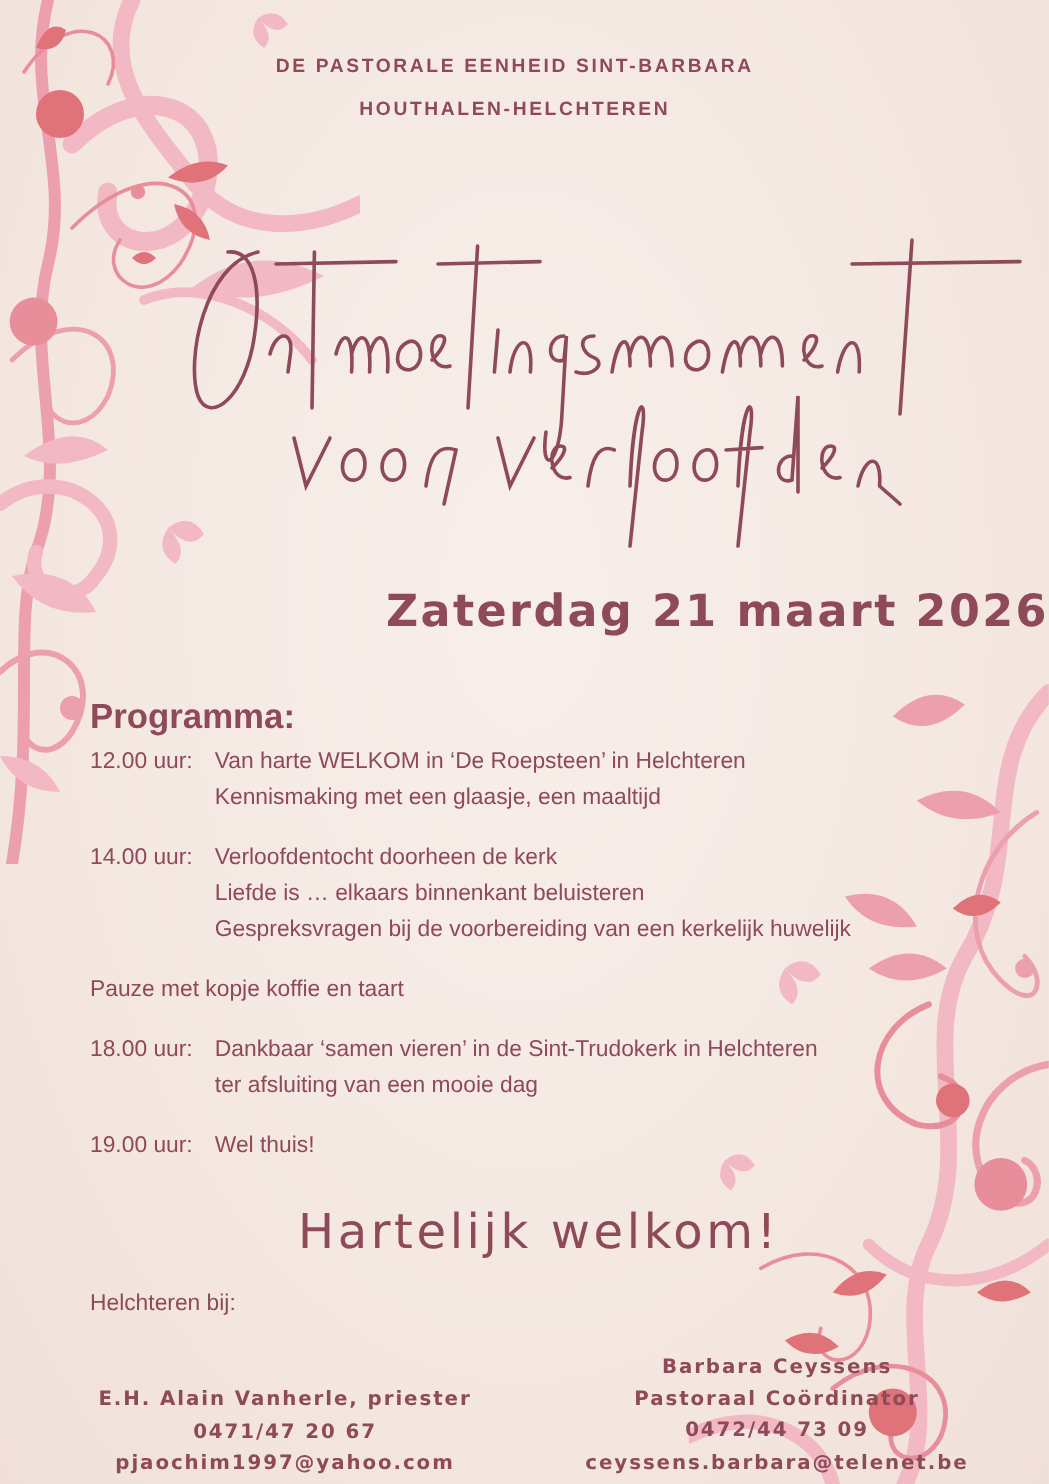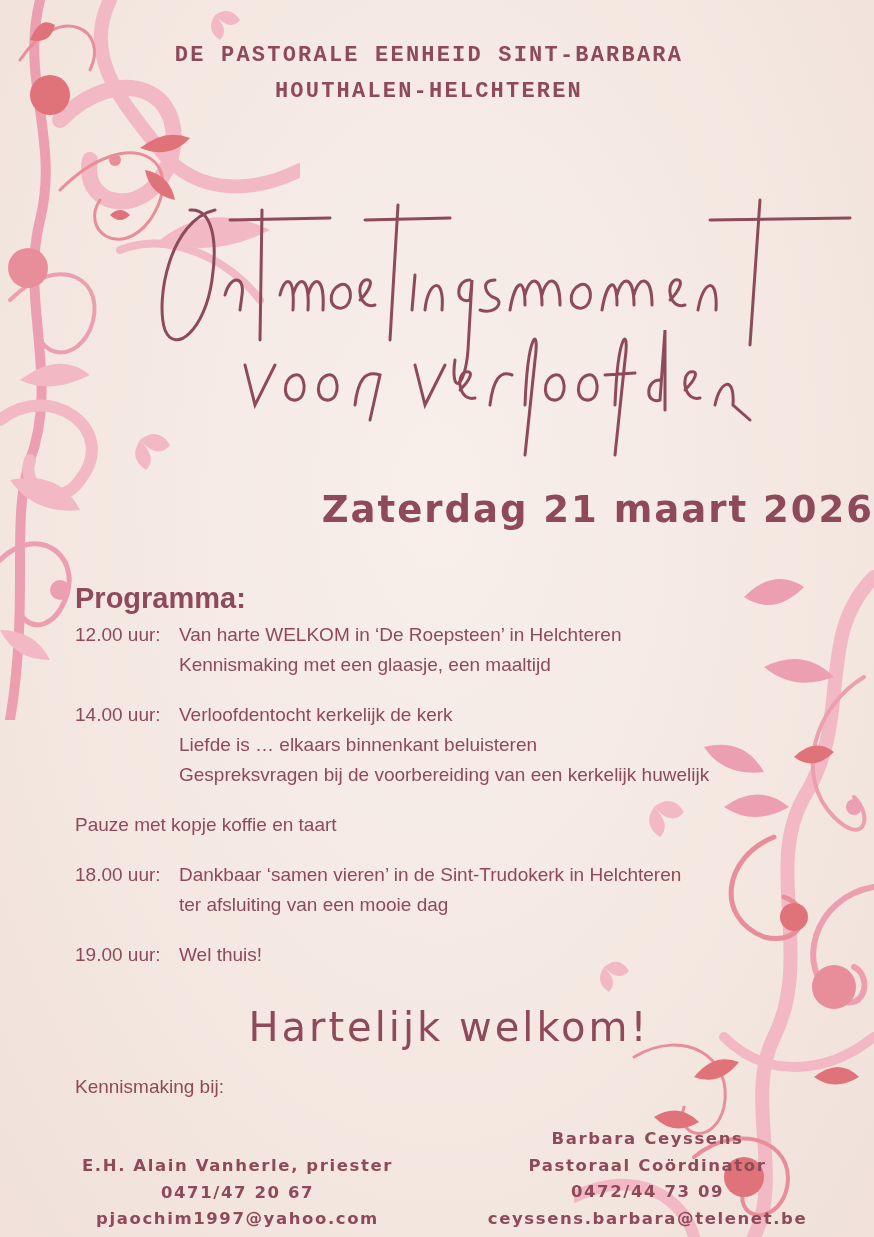--- a/index.html
+++ b/index.html
@@ -15,22 +15,22 @@
         radial-gradient(ellipse at 50% 40%, #f8efea 0%, #f3e6df 70%, #f0e0d9 100%);
     }
     .deco { position: absolute; pointer-events: none; }
     .deco-tl { left: 0; top: 0; width: 300px; height: 720px; }
     .deco-br { right: 0; bottom: 0; width: 300px; height: 680px; }
     .content { position: absolute; inset: 0; }
 
     .org {
       position: absolute; left: 0; right: 16px; top: 38px;
       text-align: center;
-      font-family: Liberation Mono, monospace; font-weight: bold;
-      font-size: 22px; letter-spacing: 2.2px; line-height: 36px;
+      font-family: Liberation Sans, sans-serif; font-weight: bold;
+      font-size: 16px; letter-spacing: 2.2px; line-height: 36px;
       color: #8e4a58;
     }
     .org div { white-space: nowrap; }
 
     .title-svg { position: absolute; left: 150px; top: 180px; width: 710px; height: 300px; }
 
     .date {
       position: absolute; left: 0; right: 0; top: 488px; text-align: right;
       font-family: "DejaVu Sans", sans-serif; font-weight: bold;
       font-size: 37px; letter-spacing: 2px; color: #8e4a58;
@@ -201,21 +201,21 @@
     <div class="item">
       <div class="time">12.00 uur:</div>
       <div class="lines">
         <div>Van harte WELKOM in ‘De Roepsteen’ in Helchteren</div>
         <div>Kennismaking met een glaasje, een maaltijd</div>
       </div>
     </div>
     <div class="item">
       <div class="time">14.00 uur:</div>
       <div class="lines">
-        <div>Verloofdentocht kerkelijk de kerk</div>
+        <div>Verloofdentocht doorheen de kerk</div>
         <div>Liefde is … elkaars binnenkant beluisteren</div>
         <div>Gespreksvragen bij de voorbereiding van een kerkelijk huwelijk</div>
       </div>
     </div>
     <div class="item full">
       <div class="lines">
         <div>Pauze met kopje koffie en taart</div>
       </div>
     </div>
     <div class="item">
@@ -228,21 +228,21 @@
     <div class="item">
       <div class="time">19.00 uur:</div>
       <div class="lines">
         <div>Wel thuis!</div>
       </div>
     </div>
   </div>
 
   <div class="welcome">Hartelijk welkom!</div>
 
-  <div class="register-label">Kennismaking bij:</div>
+  <div class="register-label">Helchteren bij:</div>
 
   <div class="contact contact-1">
     <div>E.H. Alain Vanherle, priester</div>
     <div>0471/47 20 67</div>
     <div>pjaochim1997@yahoo.com</div>
   </div>
 
   <div class="contact contact-2">
     <div>Barbara Ceyssens</div>
     <div>Pastoraal Coördinator</div>

